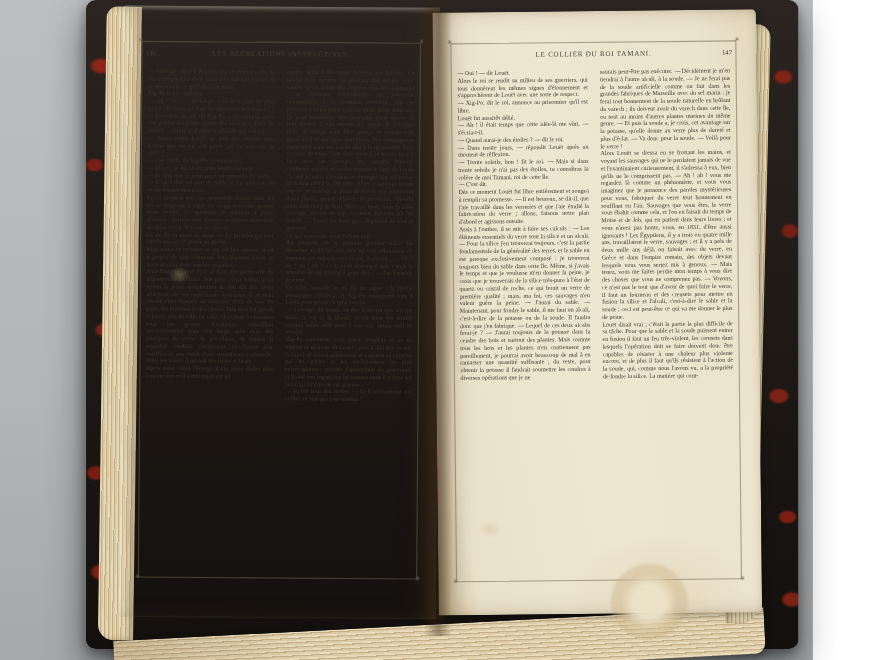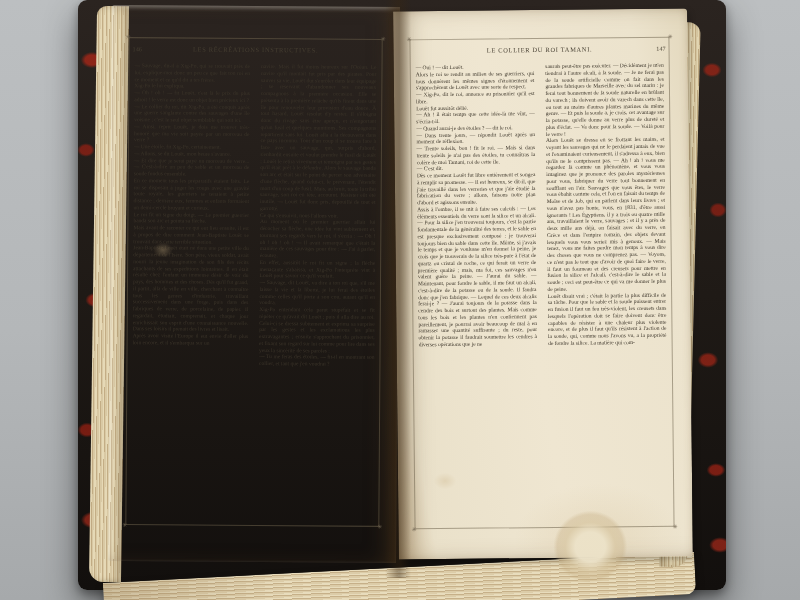--- a/index.html
+++ b/index.html
@@ -1,17 +1,17 @@
 <!DOCTYPE html>
 <html><head>
 <meta charset="utf-8">
 <style>
   html,body{margin:0;padding:0;width:800px;height:600px;overflow:hidden;
     font-family:"Liberation Serif","DejaVu Serif",serif;}
-  .scene{position:absolute;inset:0;width:800px;height:600px;
+  .scene{position:absolute;inset:0;width:739px;height:600px;
     background:linear-gradient(180deg,#bcbfc1 0%,#b4b7b9 55%,#a6a9ab 100%);}
   
   .cover{position:absolute;left:78px;top:0px;width:648px;height:590px;border-radius:9px;
     background:
       radial-gradient(18px 13px at 14px 60px, rgba(158,38,24,.85) 0 38%, transparent 62%),
       radial-gradient(14px 11px at 8px 150px, rgba(140,32,20,.8) 0 40%, transparent 62%),
       radial-gradient(16px 12px at 17px 300px, rgba(150,36,22,.8) 0 38%, transparent 60%),
       radial-gradient(15px 12px at 9px 430px, rgba(135,30,18,.85) 0 40%, transparent 62%),
       radial-gradient(20px 14px at 15px 520px, rgba(150,38,24,.8) 0 38%, transparent 60%),
       radial-gradient(16px 12px at 634px 70px, rgba(150,36,22,.8) 0 38%, transparent 60%),

